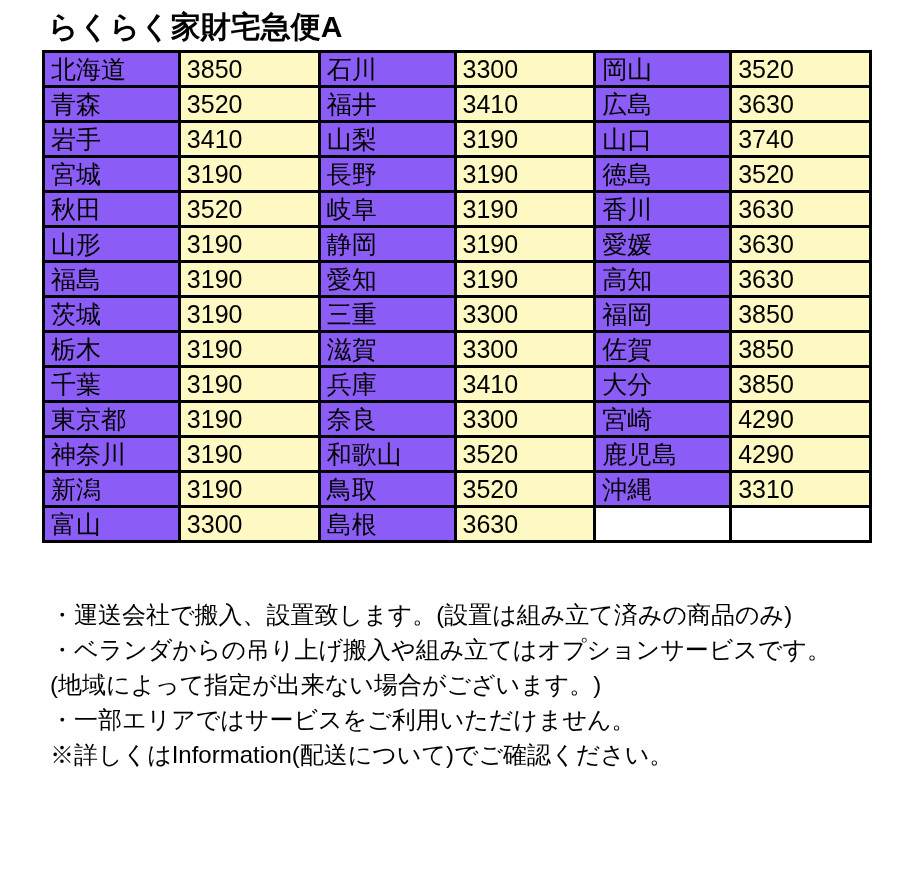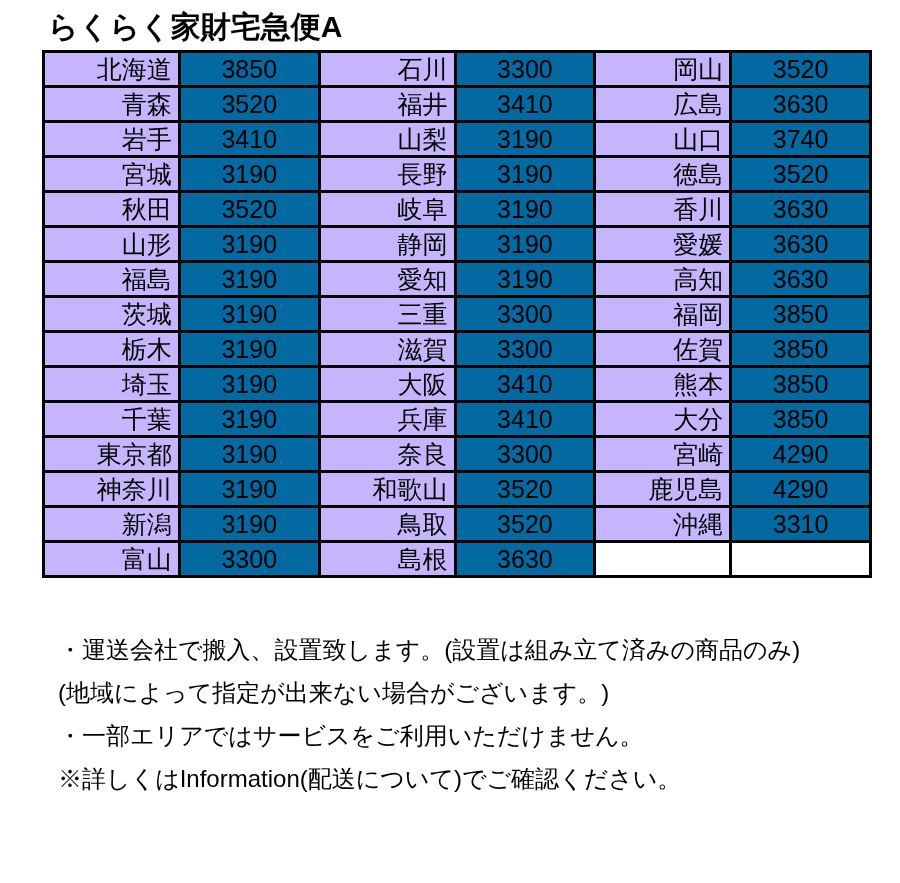--- a/index.html
+++ b/index.html
@@ -38,40 +38,40 @@
     height: 35px;
     font-size: 25px;
     line-height: 30px;
     padding: 0 6px;
     box-sizing: border-box;
     white-space: nowrap;
     overflow: hidden;
   }
   td.pref {
     width: 136px;
-    background: #c4b5fd;
-    text-align: right;
+    background: #8b5cf6;
+    text-align: left;
   }
   td.fee {
     width: 140px;
-    background: #0369a1;
-    text-align: center;
+    background: #fef9c3;
+    text-align: left;
   }
   td.blank {
     border: none;
     background: #ffffff;
   }
   .notes {
     margin-top: 54px;
     margin-left: 10px;
     font-size: 24px;
     line-height: 35px;
   }
   .notes p {
-    margin: 8px;
+    margin: 0;
     white-space: nowrap;
   }
 </style>
 </head>
 <body>
 
 <div class="page">
 
   <h1 class="title">らくらく家財宅急便A</h1>
 
@@ -143,28 +143,20 @@
         </tr>
         <tr>
           <td class="pref">栃木</td>
           <td class="fee">3190</td>
           <td class="pref">滋賀</td>
           <td class="fee">3300</td>
           <td class="pref">佐賀</td>
           <td class="fee">3850</td>
         </tr>
         <tr>
-          <td class="pref">埼玉</td>
-          <td class="fee">3190</td>
-          <td class="pref">大阪</td>
-          <td class="fee">3410</td>
-          <td class="pref">熊本</td>
-          <td class="fee">3850</td>
-        </tr>
-        <tr>
           <td class="pref">千葉</td>
           <td class="fee">3190</td>
           <td class="pref">兵庫</td>
           <td class="fee">3410</td>
           <td class="pref">大分</td>
           <td class="fee">3850</td>
         </tr>
         <tr>
           <td class="pref">東京都</td>
           <td class="fee">3190</td>
@@ -195,18 +187,19 @@
           <td class="pref">島根</td>
           <td class="fee">3630</td>
           <td class="blank"></td>
           <td class="blank"></td>
         </tr>
       </tbody>
   </table>
 
   <div class="notes">
       <p>・運送会社で搬入、設置致します。(設置は組み立て済みの商品のみ)</p>
+      <p>・ベランダからの吊り上げ搬入や組み立てはオプションサービスです。</p>
       <p>(地域によって指定が出来ない場合がございます。)</p>
       <p>・一部エリアではサービスをご利用いただけません。</p>
       <p>※詳しくはInformation(配送について)でご確認ください。</p>
     </div>
 
 </div>
 
 </body></html>

